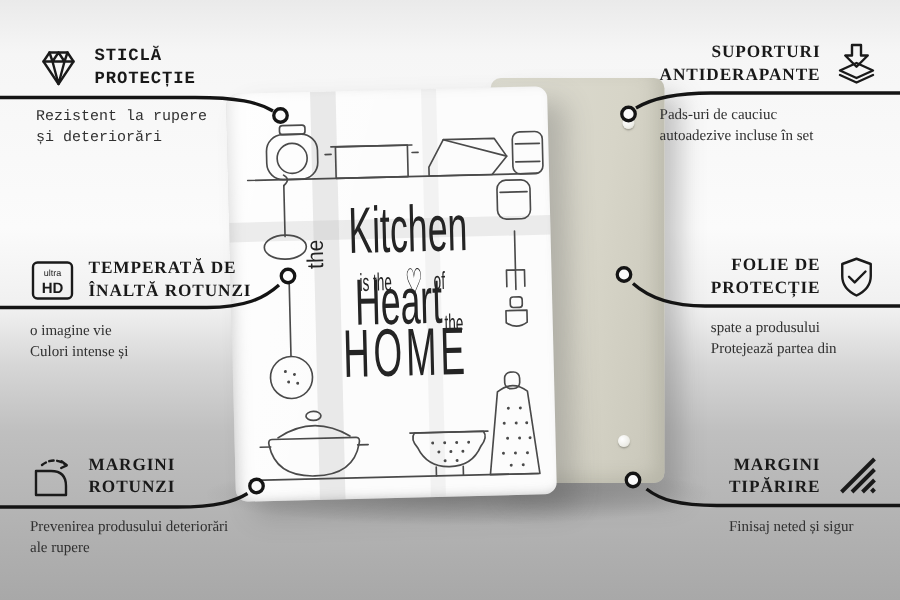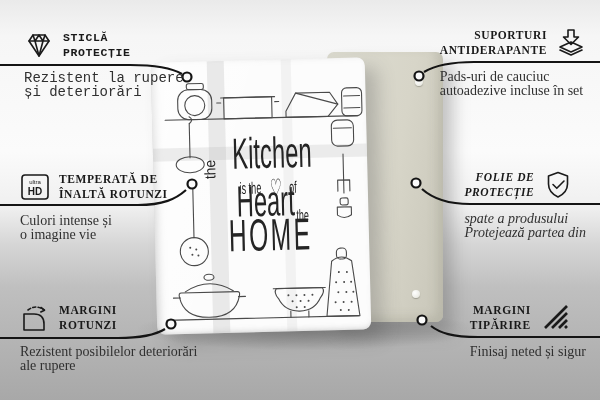--- a/index.html
+++ b/index.html
@@ -40,27 +40,27 @@
   #refl-sheen{ left:-30px; top:-20px; width:150px; height:340px;
     background:linear-gradient(105deg, rgba(255,255,255,.85), rgba(255,255,255,0) 70%); }
   #board-art{ position:absolute; left:0; top:0; }
   
   #callouts{ position:absolute; left:0; top:0; z-index:4; }
   
   .feature{ position:absolute; z-index:5; }
   .f-head{ display:flex; align-items:center; gap:9px; height:34px; }
   .f-title{ font-weight:bold; font-size:11.5px; line-height:15px; letter-spacing:.6px; color:#191919; white-space:nowrap; }
   .right .f-title{ text-align:right; }
-  .f-desc{ margin-top:10px; font-size:14px; line-height:13.5px; color:#303030; white-space:nowrap; }
+  .f-desc{ margin-top:10px; font-size:10px; line-height:13.5px; color:#303030; white-space:nowrap; }
   .right .f-desc{ text-align:left; }
   .f-icon{ flex:0 0 auto; display:block; }
   #f1{ left:24px;  top:28px;font-family:Liberation Mono, monospace; }
   #f2{ right:14px; top:26px; }
   #f3{ left:20px;  top:170px; }
-  #f4{ right:14px; top:168px;font-style:italic; }
+  #f4{ right:14px; top:168px; }
   #f5{ left:20px;  top:301px; }
   #f6{ right:14px; top:301px; }
   .ico{ stroke:#1a1a1a; stroke-width:1.6; fill:none; stroke-linejoin:round; stroke-linecap:round; }
   .art{ stroke:#4a4a4a; stroke-width:1.1; fill:none; stroke-linejoin:round; stroke-linecap:round; }
   .art-dot{ fill:#4a4a4a; stroke:none; }
   .quote{ fill:#242424; font-family:"Liberation Sans", sans-serif; }
 </style>
 </head>
 <body>
 
@@ -249,22 +249,22 @@
         <rect x="2" y="2" width="26" height="24" rx="3"></rect>
         <text x="15" y="11" font-size="6" text-anchor="middle" stroke="none" fill="#1a1a1a" font-family="'Liberation Sans',sans-serif">ultra</text>
         <text x="15" y="22" font-size="10" font-weight="bold" text-anchor="middle" stroke="none" fill="#1a1a1a" font-family="'Liberation Sans',sans-serif">HD</text>
       </svg>
       <div class="f-title">
         <div>TEMPERATĂ DE</div>
         <div>ÎNALTĂ ROTUNZI</div>
       </div>
     </div>
     <div class="f-desc">
+      <div>o imagine vie</div>
       <div>Culori intense și</div>
-      <div>o imagine vie</div>
     </div>
   </div>
 
   <div class="feature right" id="f4">
     <div class="f-head">
       <div class="f-title">
         <div>FOLIE DE</div>
         <div>PROTECȚIE</div>
       </div>
       <svg class="f-icon ico" width="30" height="30" viewBox="0 0 30 30">
@@ -284,21 +284,21 @@
         <path d="M4,27 V11 H14 Q24,11 24,21 V27 Z"></path>
         <path d="M8,7 Q16,1 24,7" stroke-dasharray="3 2.4"></path>
         <path d="M21,4.5 L24.5,7.2 L20.8,9"></path>
       </svg>
       <div class="f-title">
         <div>MARGINI</div>
         <div>ROTUNZI</div>
       </div>
     </div>
     <div class="f-desc">
-      <div>Rezistent posibilelor deteriorări</div>
+      <div>Prevenirea produsului deteriorări</div>
       <div>ale rupere</div>
     </div>
   </div>
 
   <div class="feature right" id="f6">
     <div class="f-head">
       <div class="f-title">
         <div>MARGINI</div>
         <div>TIPĂRIRE</div>
       </div>

